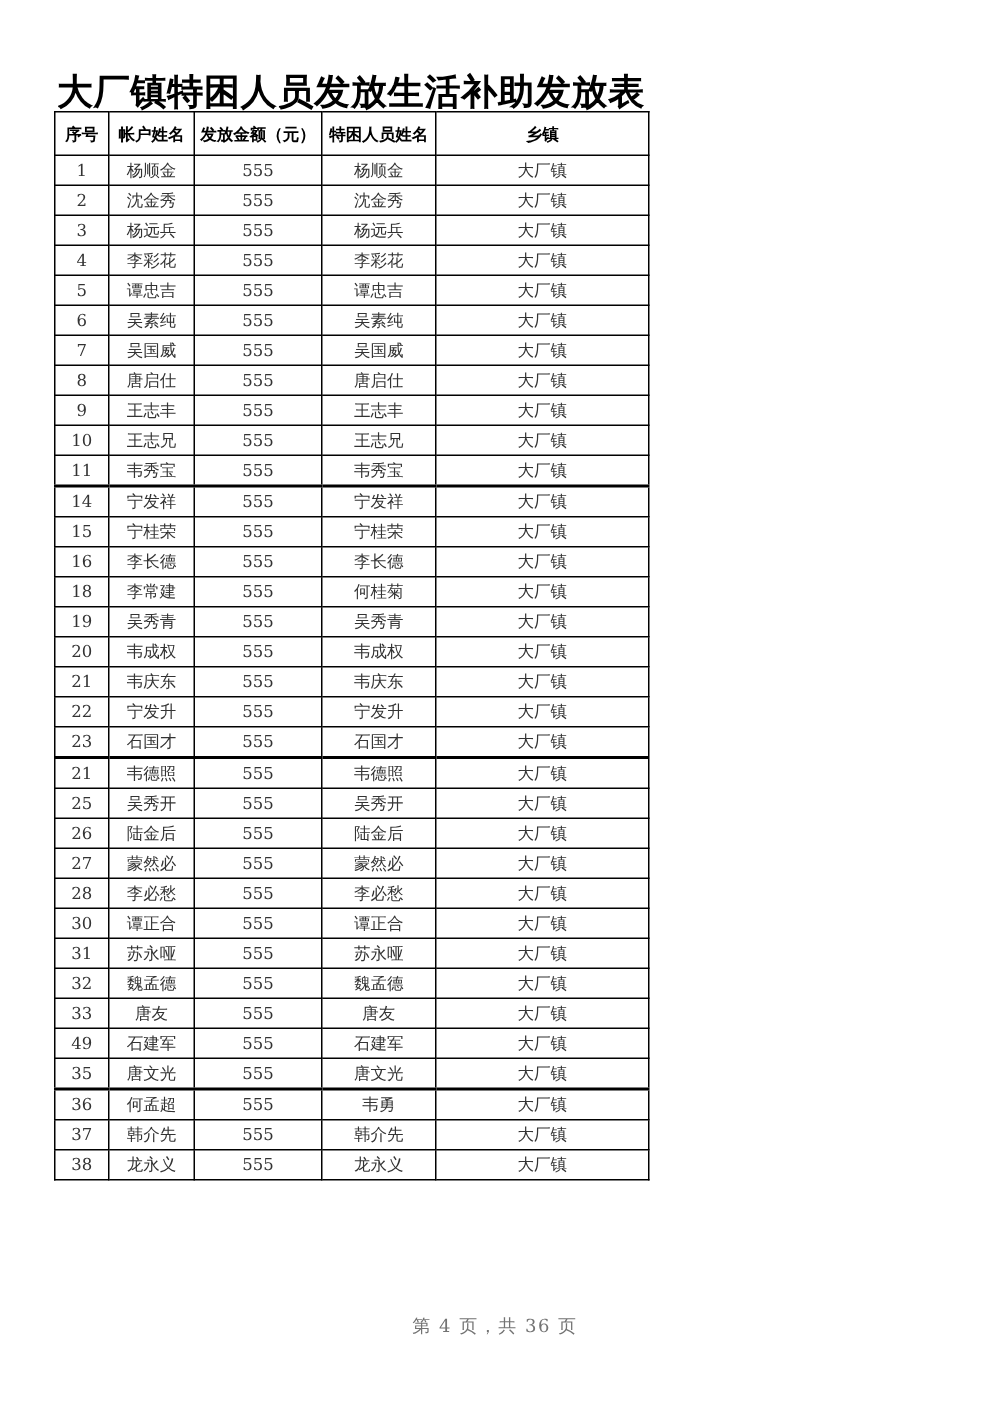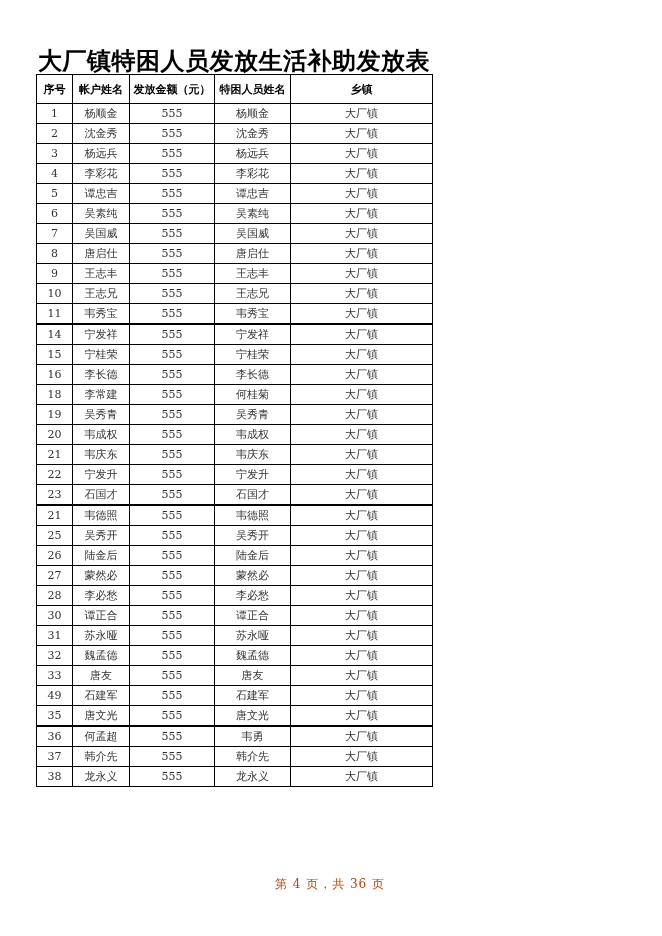--- a/index.html
+++ b/index.html
@@ -49,21 +49,21 @@
     font-size: 11px;
     color: #333;
   }
   table.grid tr.group-end td { border-bottom: 2px solid #000; }
   .footer {
     position: absolute;
     left: 230px; width: 200px;
     top: 876px;
     text-align: center;
     font-size: 12px;
-    color: #c2410c;
+    color: #737373;
     letter-spacing: 1px;
   }
 </style>
 </head>
 <body>
 
 <div class="page">
   <div class="title">大厂镇特困人员发放生活补助发放表</div>
 
   <table class="grid">

